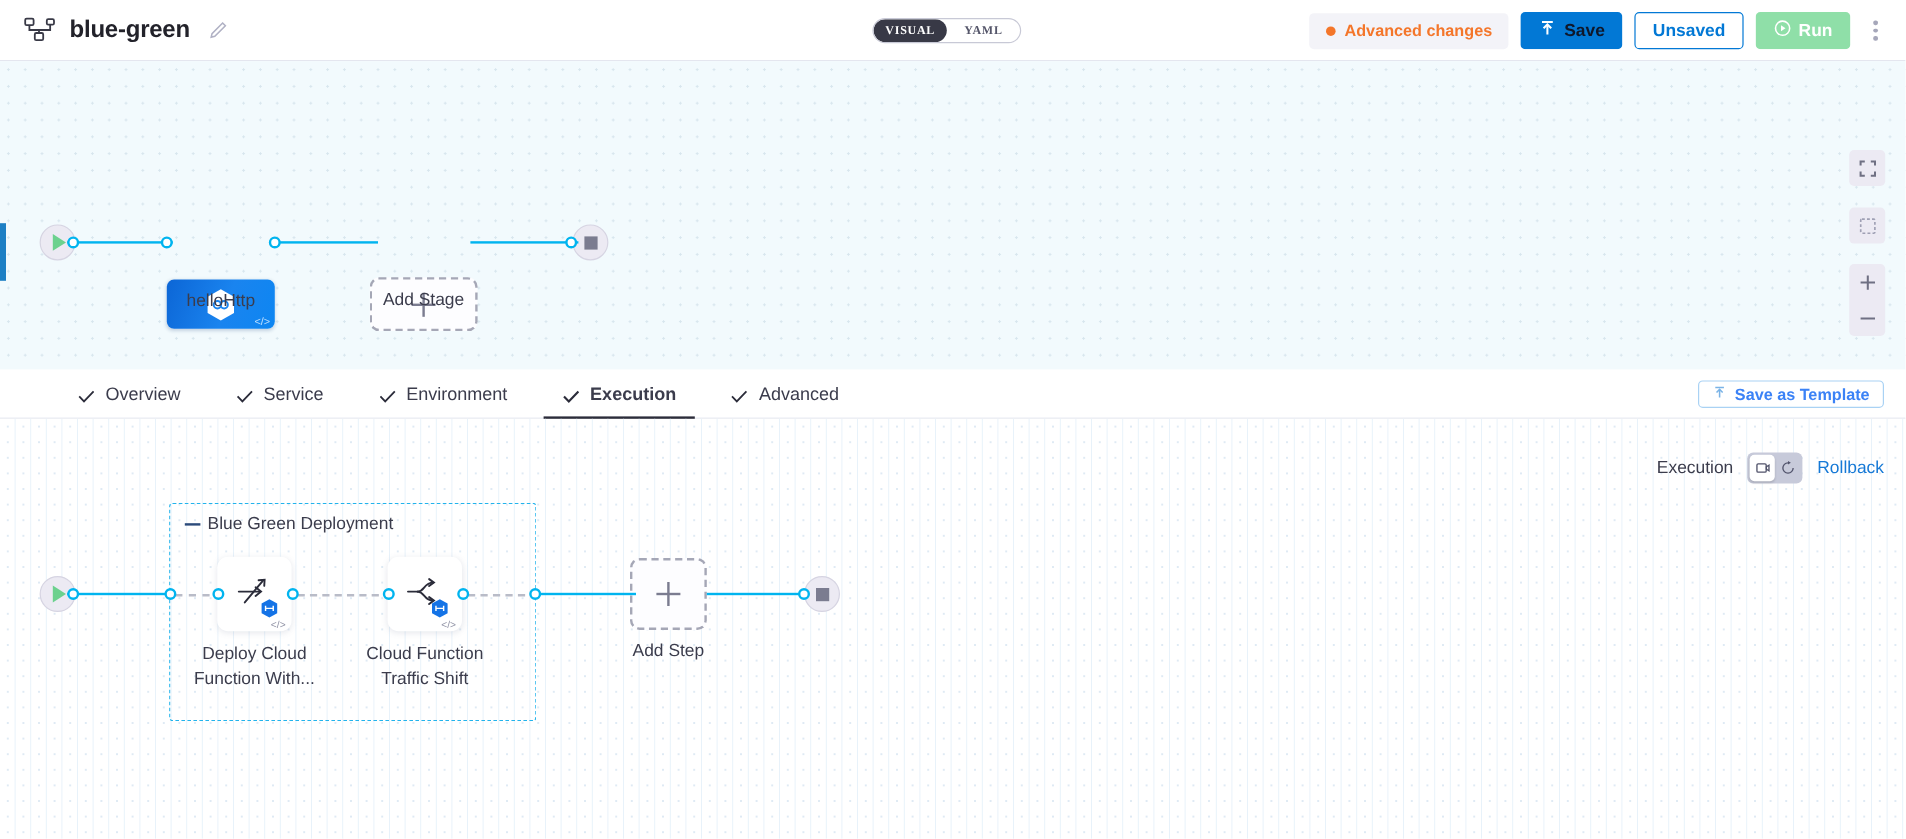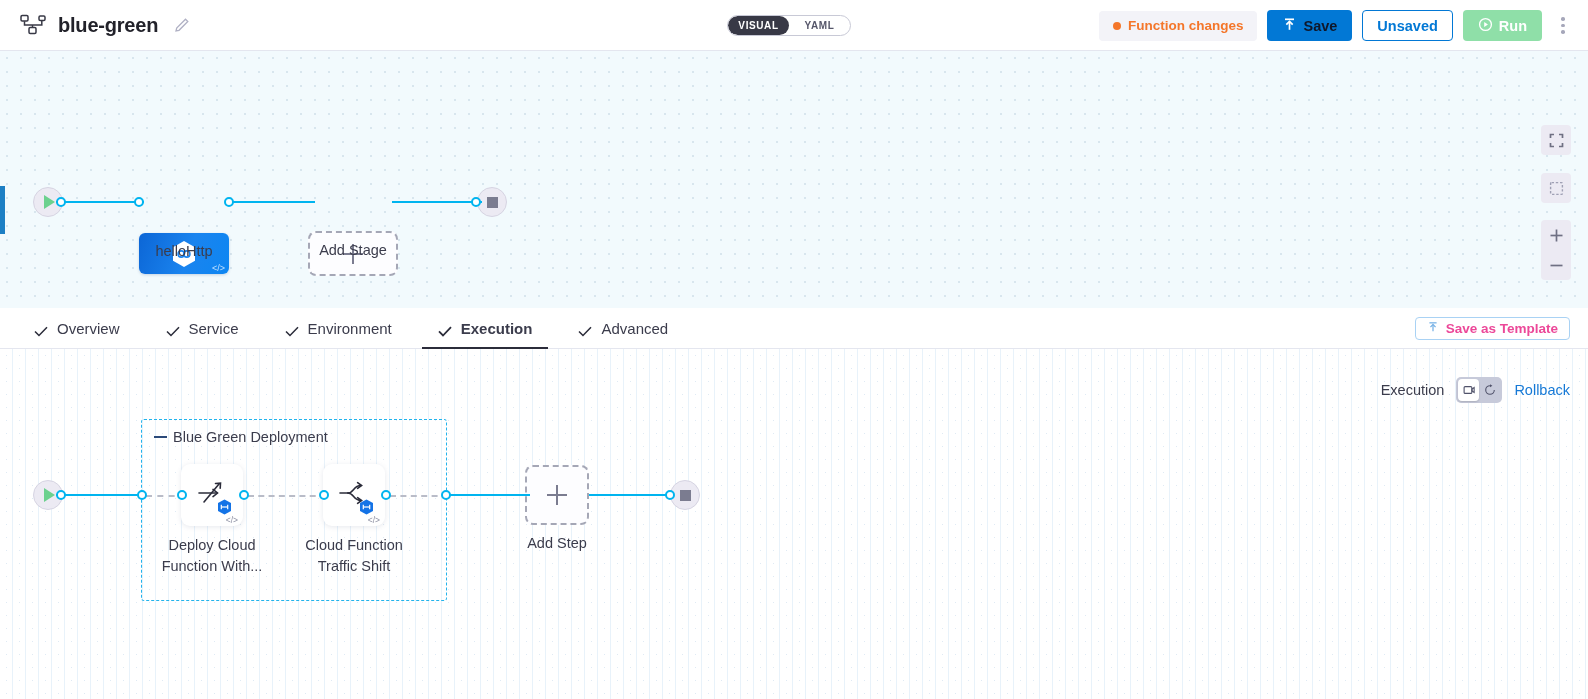--- a/index.html
+++ b/index.html
@@ -31,20 +31,21 @@
     position: absolute; left: 727px; top: 15px;
     width: 124px; height: 21px;
     border: 1px solid #c8c9d6; border-radius: 11px;
     background: #ffffff; display: flex; align-items: center;
     overflow: hidden;
   }
   .mode-opt {
     flex: 1; height: 100%; display: flex; align-items: center; justify-content: center;
     font-size: 10px; font-weight: bold; letter-spacing: 0.6px; cursor: pointer;
     color: #55566a;
+    font-family: Liberation Serif, serif;
   }
   .mode-opt.active {
     background: #383946; color: #ffffff; border-radius: 11px;
   }
 
   .header-right {
     position: absolute; right: 14px; top: 0; height: 51px;
     display: flex; align-items: center; gap: 10px;
   }
   .unsaved-pill {
@@ -136,39 +137,39 @@
     display: flex; align-items: center; justify-content: center; cursor: pointer;
     color: #6f7083;
   }
   .ctrl-stack { background: #eceaf3; border-radius: 4px; }
   .ctrl-stack .ctrl-btn { background: transparent; border-radius: 0; }
 
   
   .tabs-bar {
     position: absolute; top: 308px; left: 0; width: 1588px; height: 41px;
     background: #ffffff; border-bottom: 1px solid #e4e6ef;
-    display: flex; align-items: center;
+    display: flex; align-items: center; padding-left: 31px;
   }
   .tab {
     display: flex; align-items: center; gap: 9px; height: 41px;
     padding: 0 16px; margin-left: 14px; font-size: 15px; color: #3b3c4c;
     cursor: pointer; position: relative;
   }
   .tab:first-child { margin-left: 18px; }
   .tab.active { font-weight: bold; }
   .tab.active::after {
     content:""; position: absolute; left: 0; right: 0; bottom: -1px;
     height: 2.5px; background: #2b2c3a;
   }
   .check { width: 14px; height: 11px; flex: 0 0 auto; }
   .tpl-btn {
     position: absolute; right: 18px; top: 9px; height: 23px;
     display: flex; align-items: center; gap: 7px; padding: 0 11px;
     border: 1px solid #a9d2f4; border-radius: 4px; background: #ffffff;
-    color: #ec4899; font-size: 13.5px; font-weight: bold; cursor: pointer;
+    color: #3b82f6; font-size: 13.5px; font-weight: bold; cursor: pointer;
   }
 
   
   .canvas-bottom {
     position: absolute; top: 349px; left: 0; width: 1588px; height: 350px;
     background-color: #ffffff;
     background-image: repeating-linear-gradient(
       to right,
       transparent 0px, transparent 12px,
       #e8f2fa 12px, #e8f2fa 13px
@@ -244,21 +245,21 @@
     </div>
 
     <div class="mode-toggle">
       <div class="mode-opt active">VISUAL</div>
       <div class="mode-opt">YAML</div>
     </div>
 
     <div class="header-right">
       <div class="unsaved-pill">
         <span class="dot-orange"></span>
-        <span>Function changes</span>
+        <span>Advanced changes</span>
       </div>
       <div class="btn btn-save">
         <span>
           <svg viewBox="0 0 15 15" fill="none" stroke="#ffffff" stroke-width="1.7">
             <path d="M3 2.3 L12 2.3"></path>
             <path d="M7.5 4.6 L7.5 12.8"></path>
             <path d="M4.3 7.6 L7.5 4.4 L10.7 7.6"></path>
           </svg>
         </span>
         <span>Save</span>

